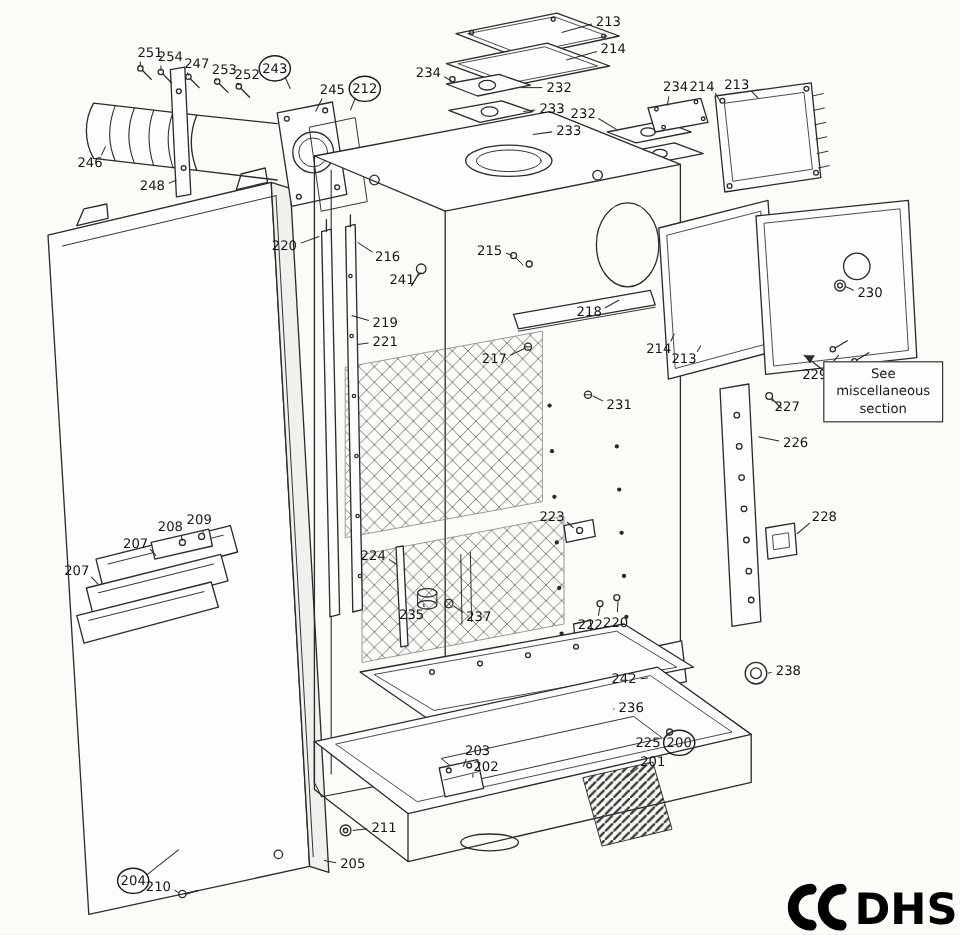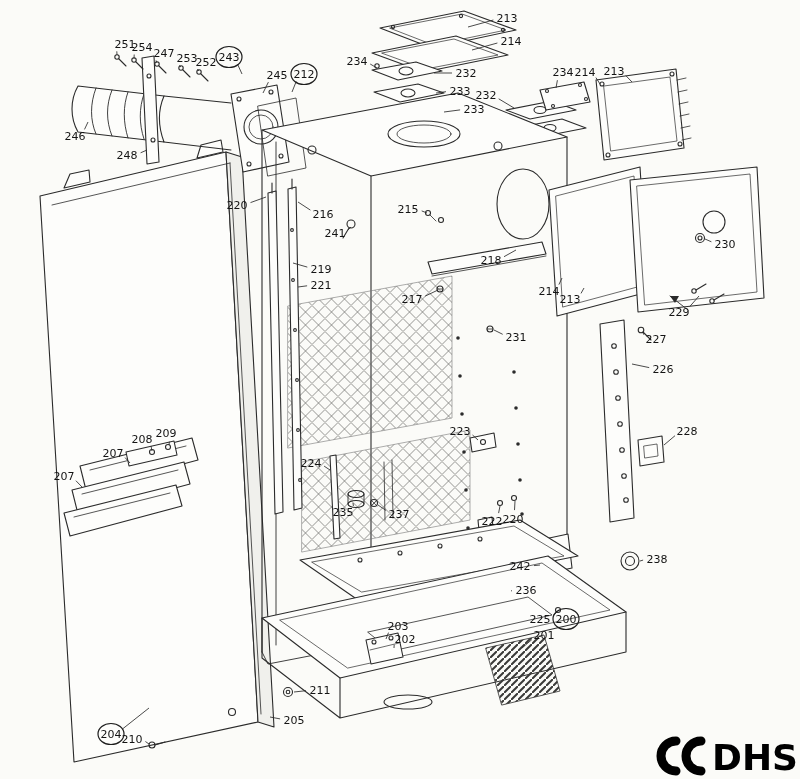--- a/index.html
+++ b/index.html
@@ -415,14 +415,18 @@
         <line x1="280.1" y1="718.9" x2="270" y2="717" class="leader"></line>
         <text x="294" y="720" class="callout">205</text>
         <line x1="122.6" y1="728.9" x2="149" y2="708" class="leader"></line>
         <ellipse cx="111" cy="734" rx="13" ry="10.5" class="callout-ring"></ellipse>
         <text x="111" y="734" class="callout">204</text>
         <line x1="145.4" y1="741.5" x2="149" y2="744" class="leader"></line>
         <text x="132" y="739" class="callout">210</text>
       </g>
   </svg>
 
+  <div class="note-box">
+    <span>See miscellaneous</span>
+    <span>section</span>
+  </div>
 
 </div>
 
 </body></html>

